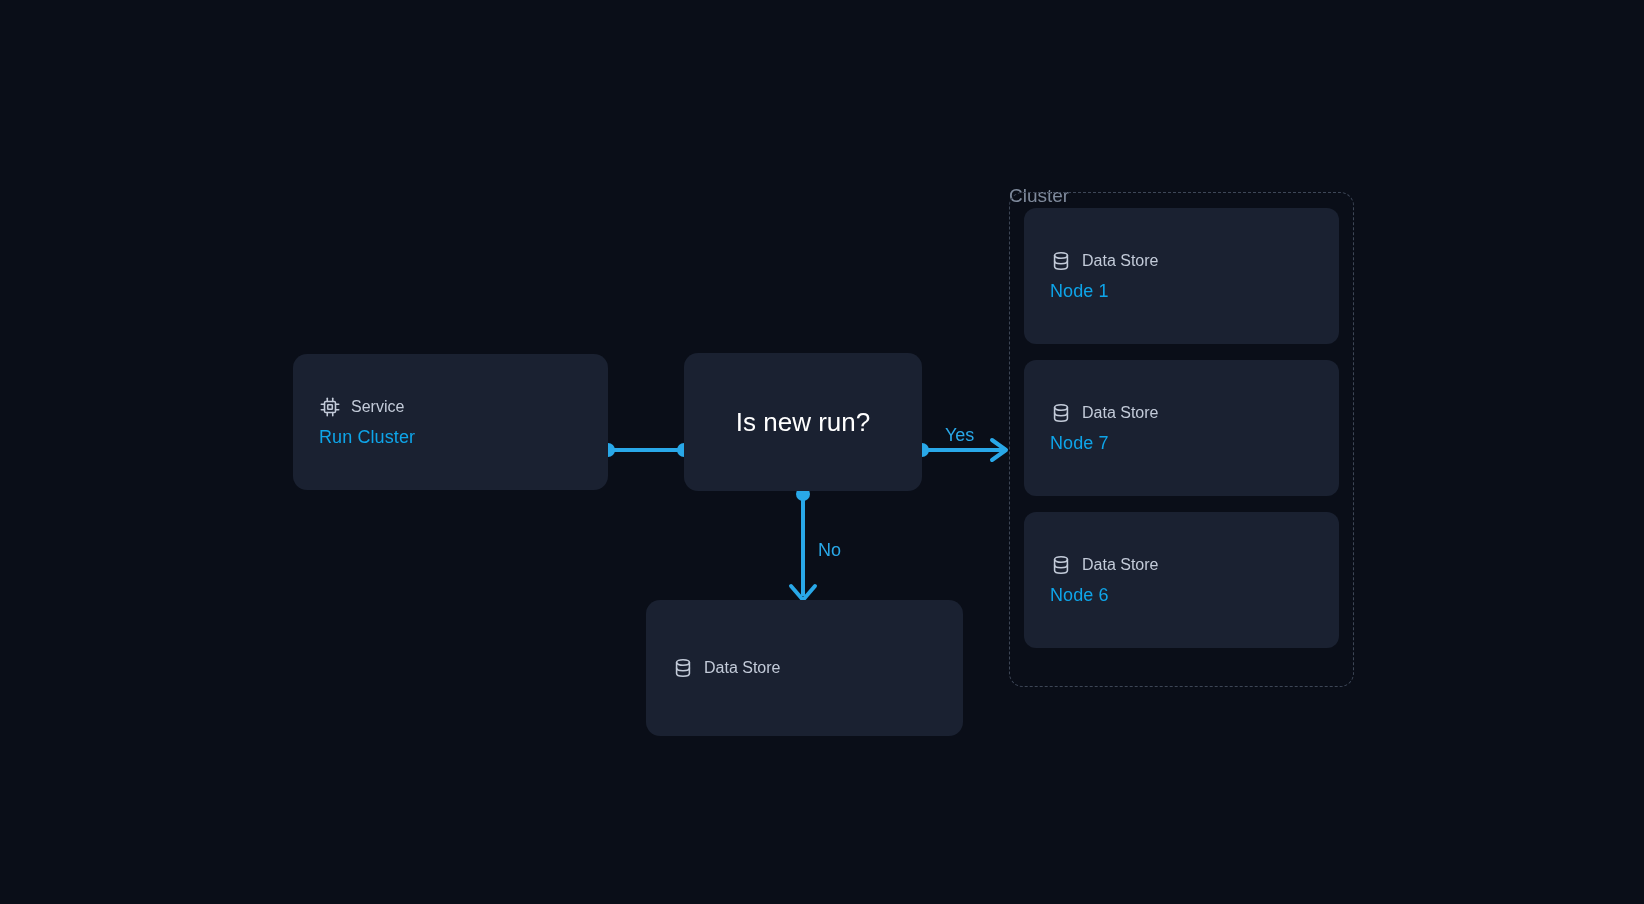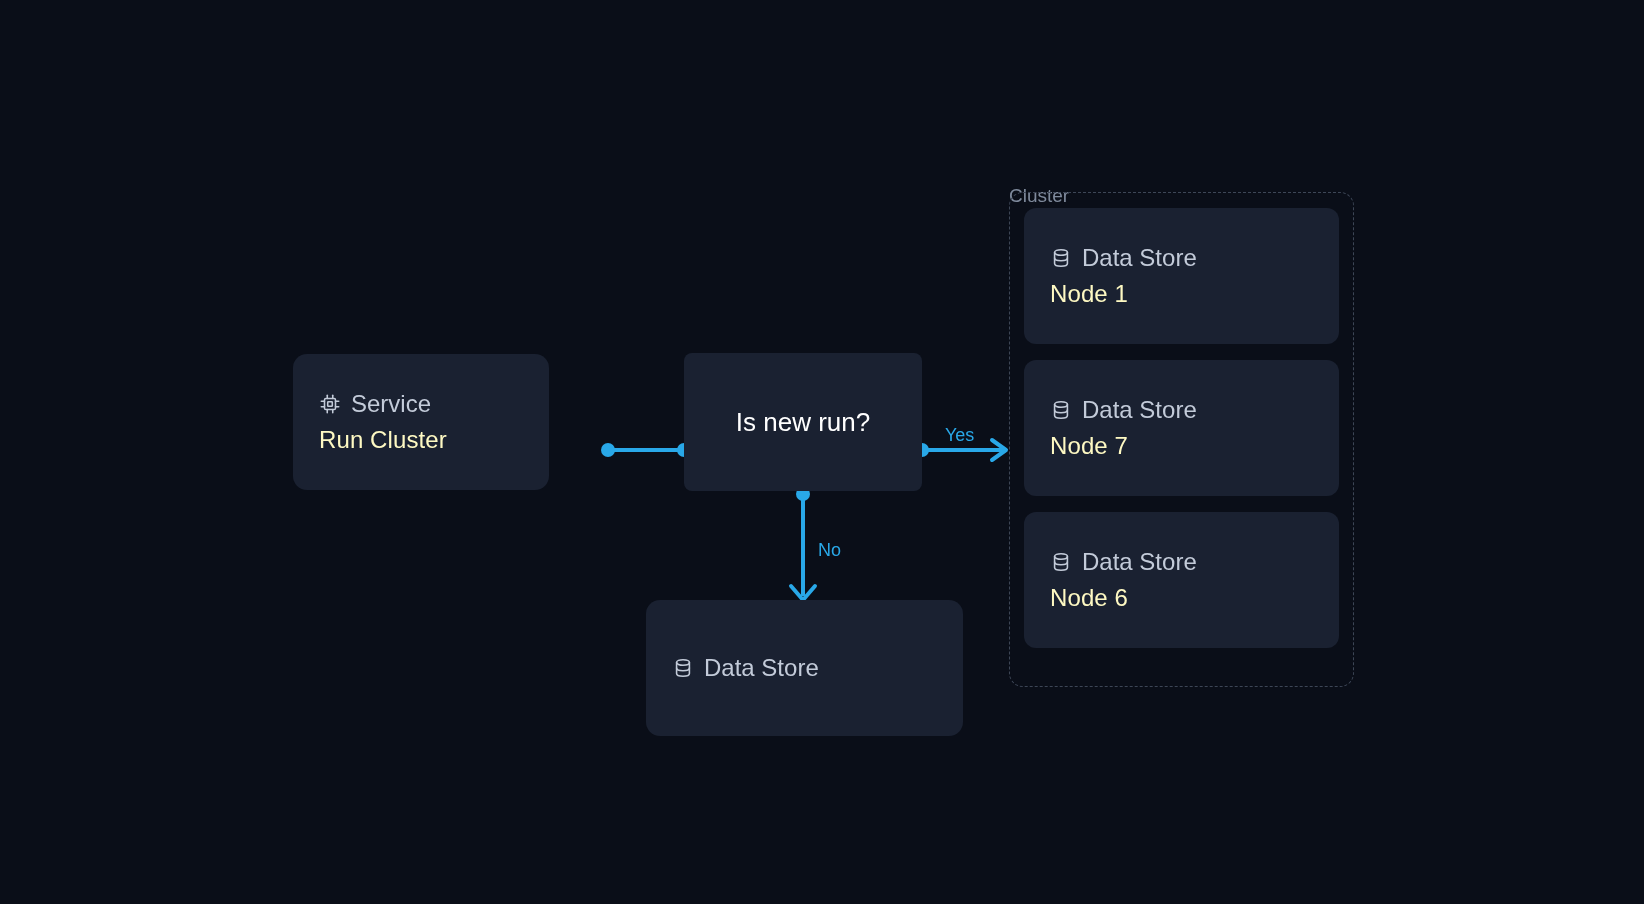--- a/index.html
+++ b/index.html
@@ -19,37 +19,37 @@
     display: flex;
     flex-direction: column;
     justify-content: center;
     gap: 9px;
   }
   .node-type {
     display: flex;
     align-items: center;
     gap: 10px;
     color: #c3cbd9;
-    font-size: 24px;
+    font-size: 16px;
     line-height: 1.1;
   }
   .node-title {
-    color: #fef9c3;
-    font-size: 24px;
+    color: #0ea5e9;
+    font-size: 18px;
     line-height: 1.15;
     letter-spacing: 0.1px;
   }
   .icon { display: inline-flex; width: 22px; height: 22px; flex: 0 0 22px; }
   .icon svg { width: 100%; height: 100%; display: block; }
 
   
-  #node-service { left: 293px; top: 354px; width: 256px; height: 136px; }
+  #node-service { left: 293px; top: 354px; width: 315px; height: 136px; }
   #node-decision {
     left: 684px; top: 353px; width: 238px; height: 138px;
-    align-items: center; justify-content: center; padding: 0; border-radius: 8px;
+    align-items: center; justify-content: center; padding: 0;
   }
   .decision-label { color: #ffffff; font-size: 26px; }
   #node-oldcluster { left: 646px; top: 600px; width: 317px; height: 136px; }
 
   
   #cluster-group {
     position: absolute; left: 1009px; top: 192px;
     width: 345px; height: 495px;
     border: 1.5px dashed #3d4656;
     border-radius: 14px;

